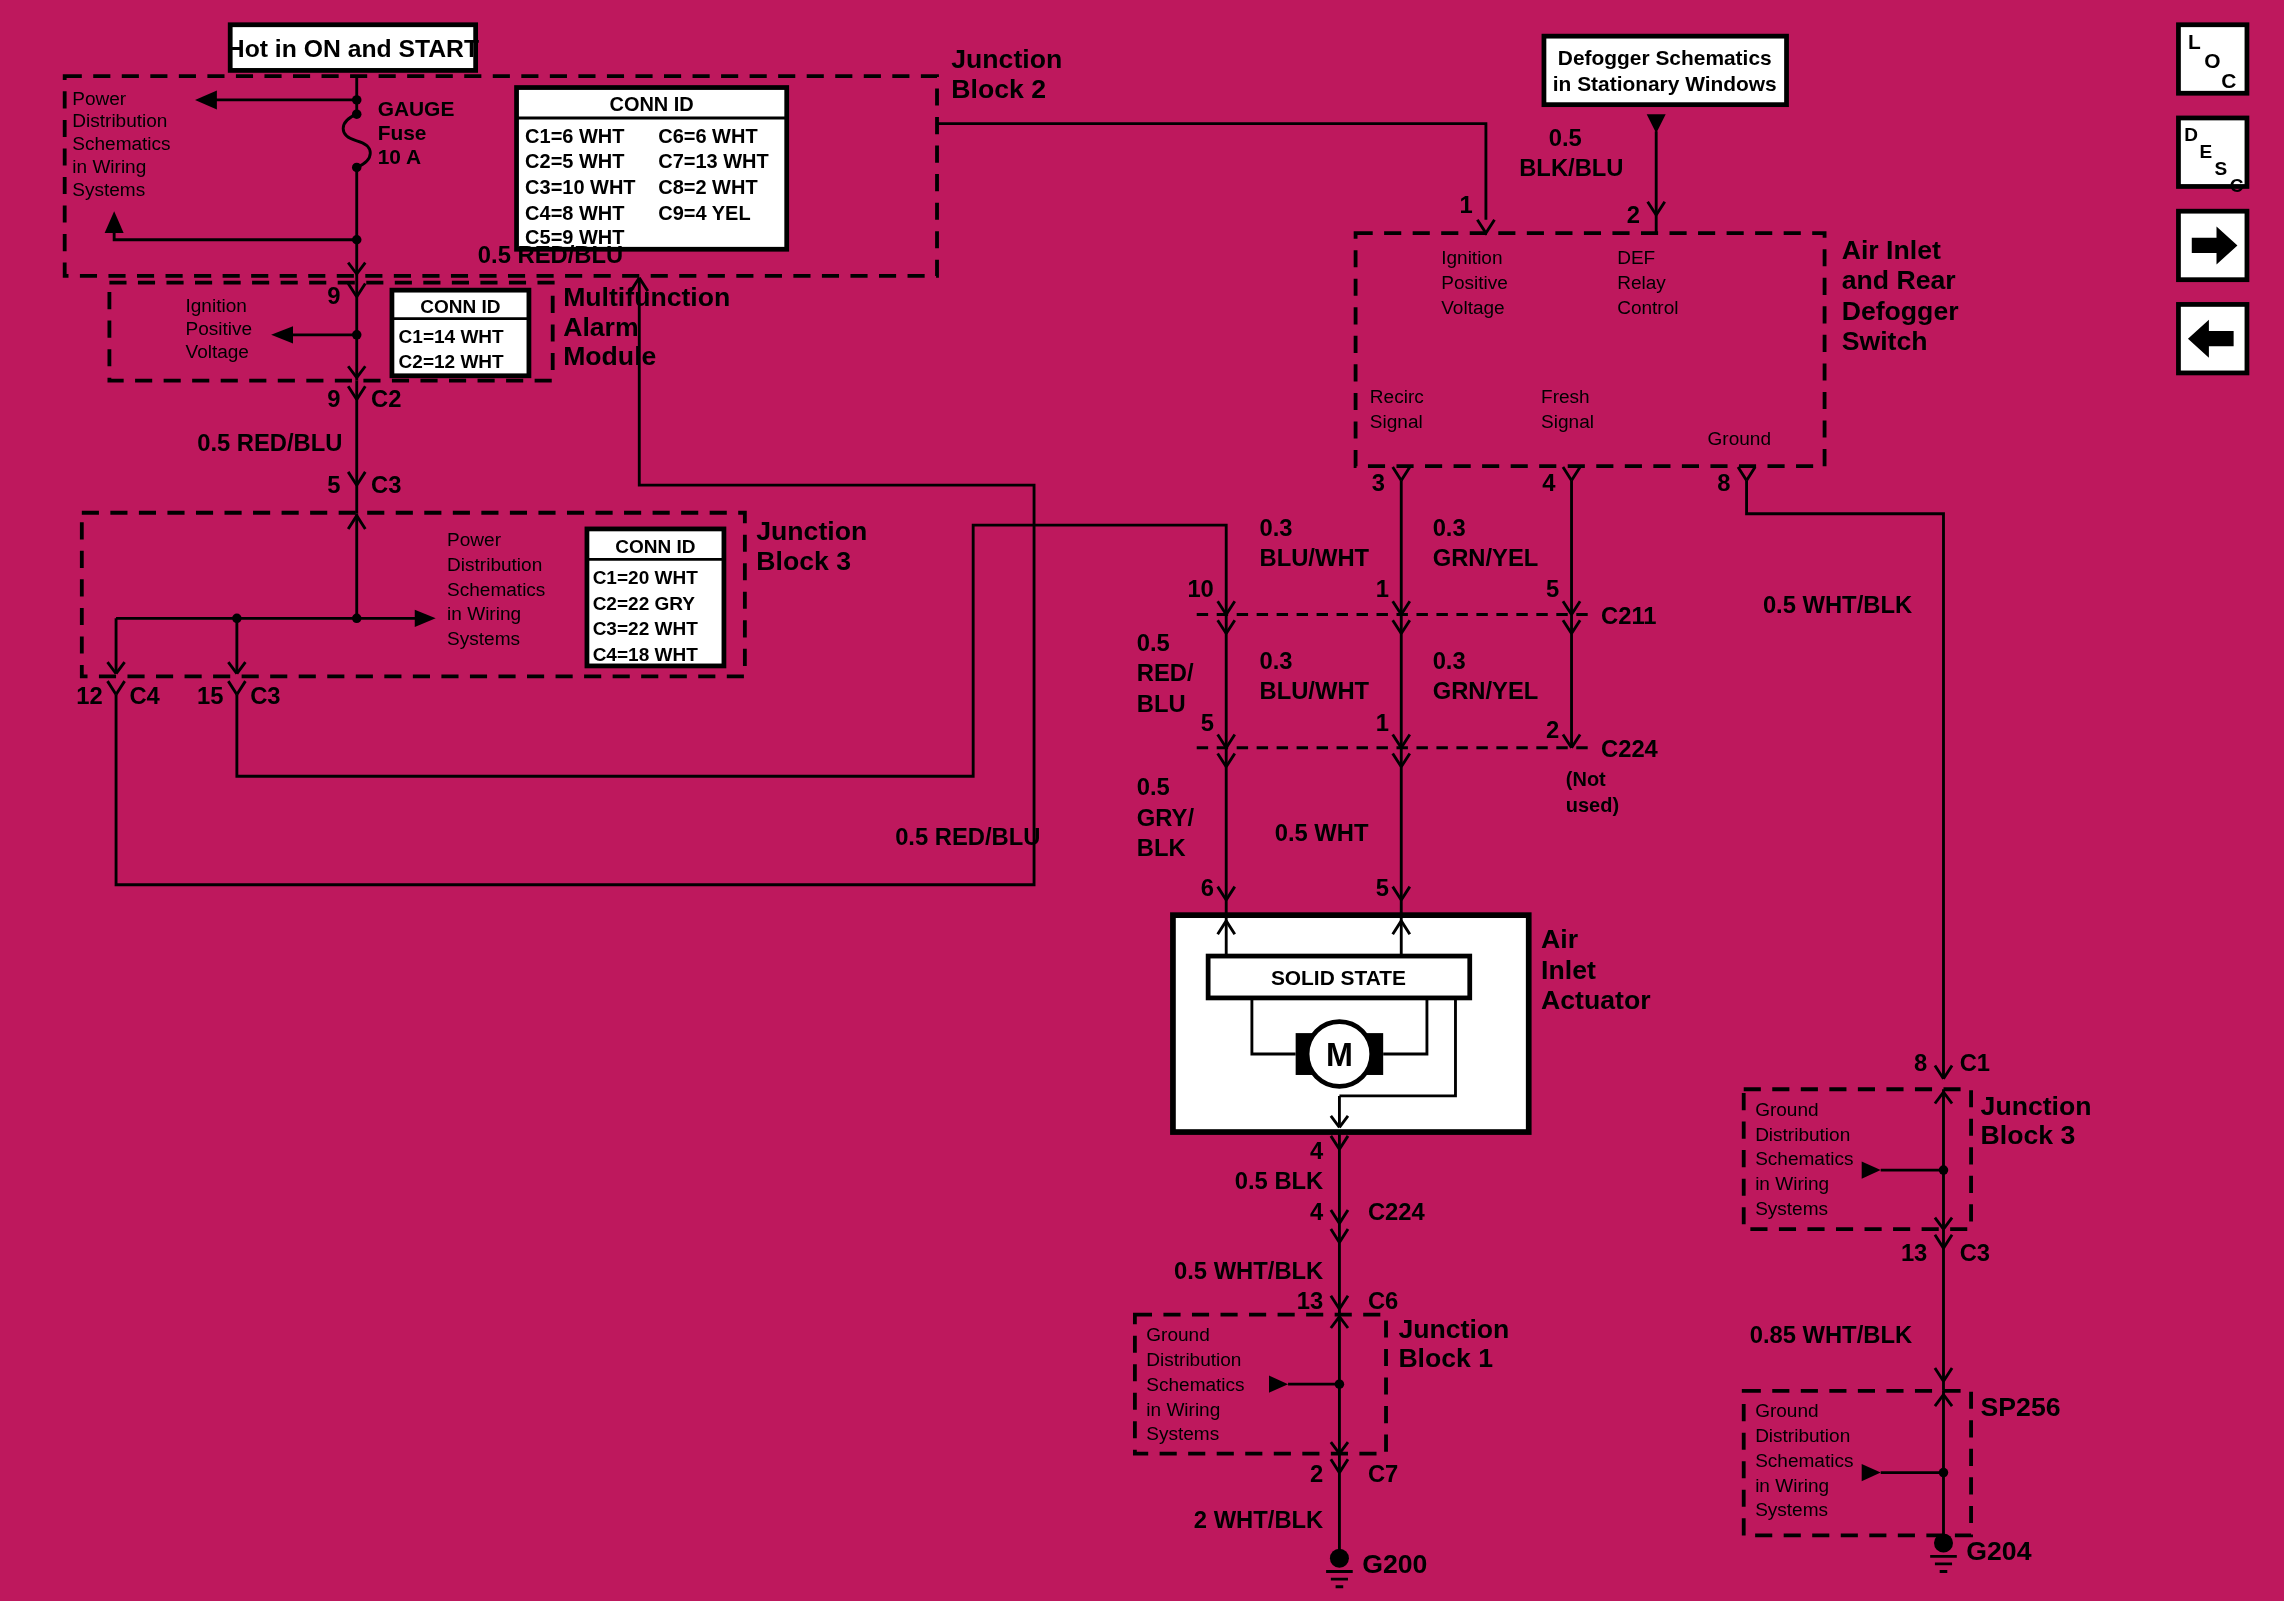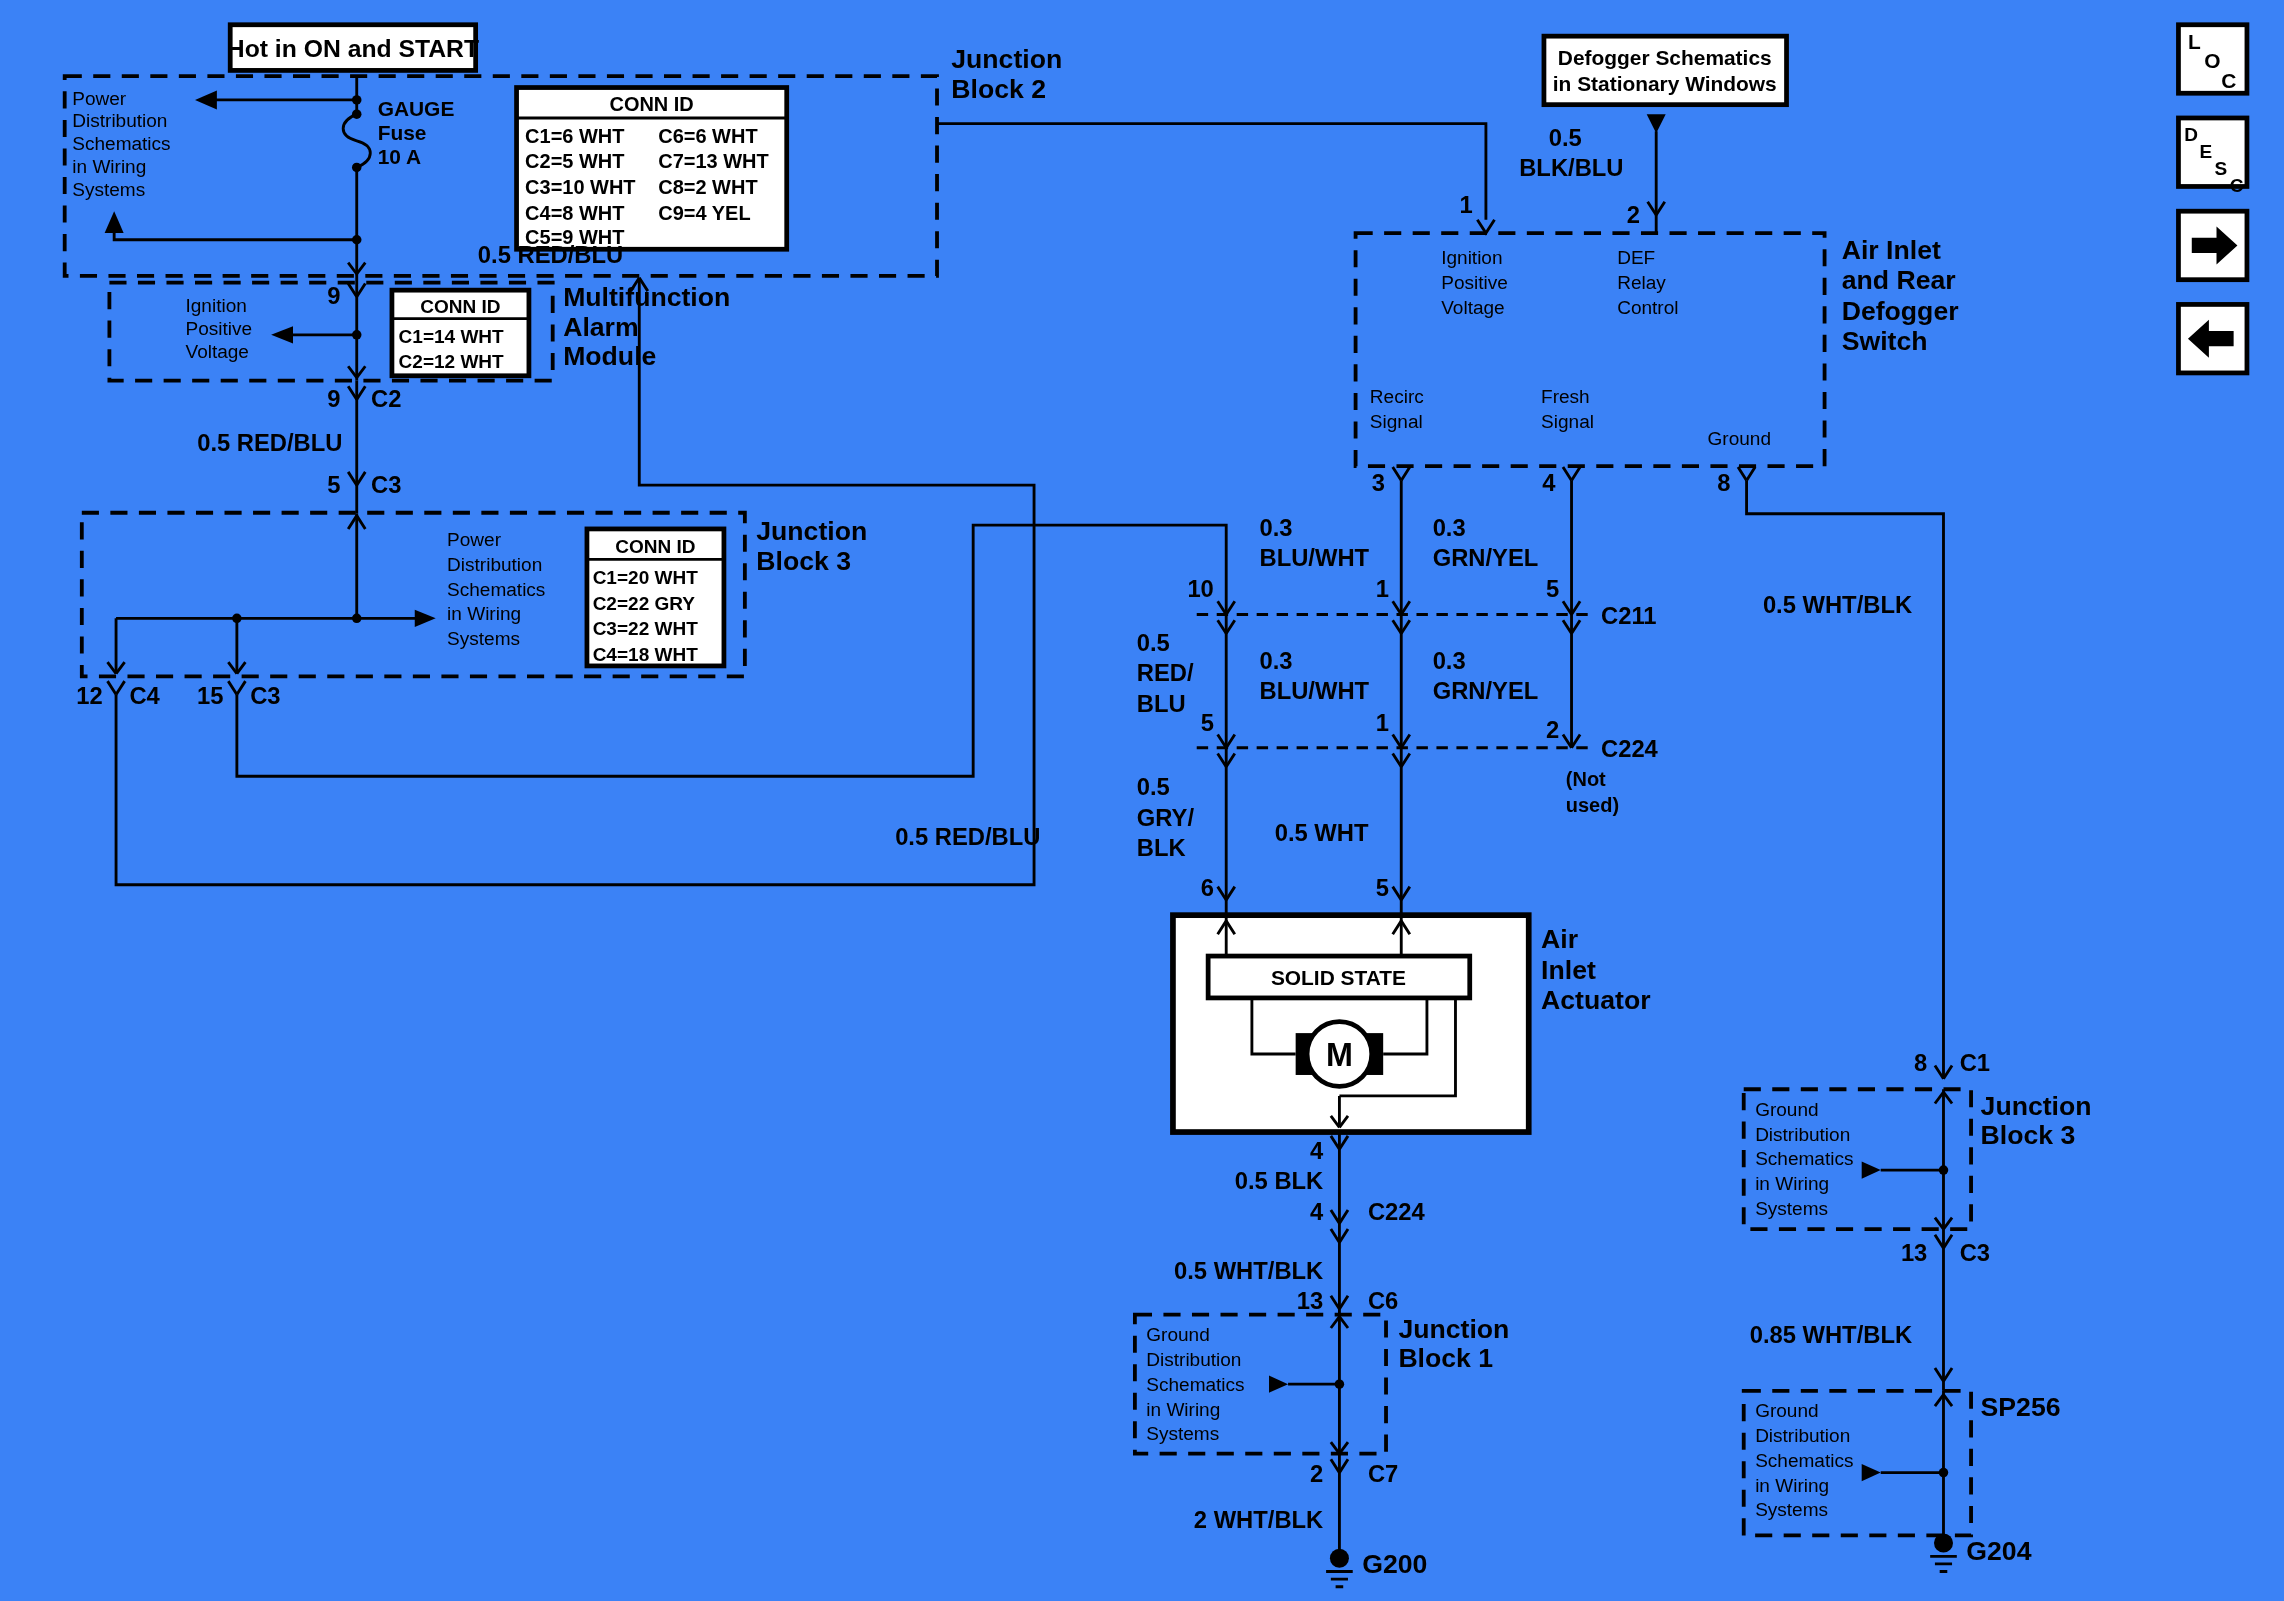--- a/index.html
+++ b/index.html
@@ -1,16 +1,16 @@
 <!DOCTYPE html>
 <html style="font-size:15px"><head>
 <meta charset="utf-8">
 <style>
   html,body{margin:0;padding:0;background:#fff;}
-  .page{position:relative;width:2285px;height:1602px;background:#3b82f6;overflow:hidden;
+  .page{position:relative;width:2285px;height:1602px;background:#be185d;overflow:hidden;
         font-family:"Liberation Sans", sans-serif;}
   svg text{fill:#000;}
   .t  {font-family:"Liberation Sans",sans-serif;font-weight:700;font-size:25px;}
   .tb {font-family:"Liberation Sans",sans-serif;font-weight:700;font-size:28px;}
   .ts {font-family:"Liberation Sans",sans-serif;font-weight:400;font-size:20px;}
   .tc {font-family:"Liberation Sans",sans-serif;font-weight:700;font-size:21px;}
   .th {font-family:"Liberation Sans",sans-serif;font-weight:700;font-size:26px;}
   .tn {font-family:"Liberation Sans",sans-serif;font-weight:700;font-size:22px;}
   .w  {stroke:#000;stroke-width:3;fill:none;}
   .bx {stroke:#000;stroke-width:5;fill:#fff;}

